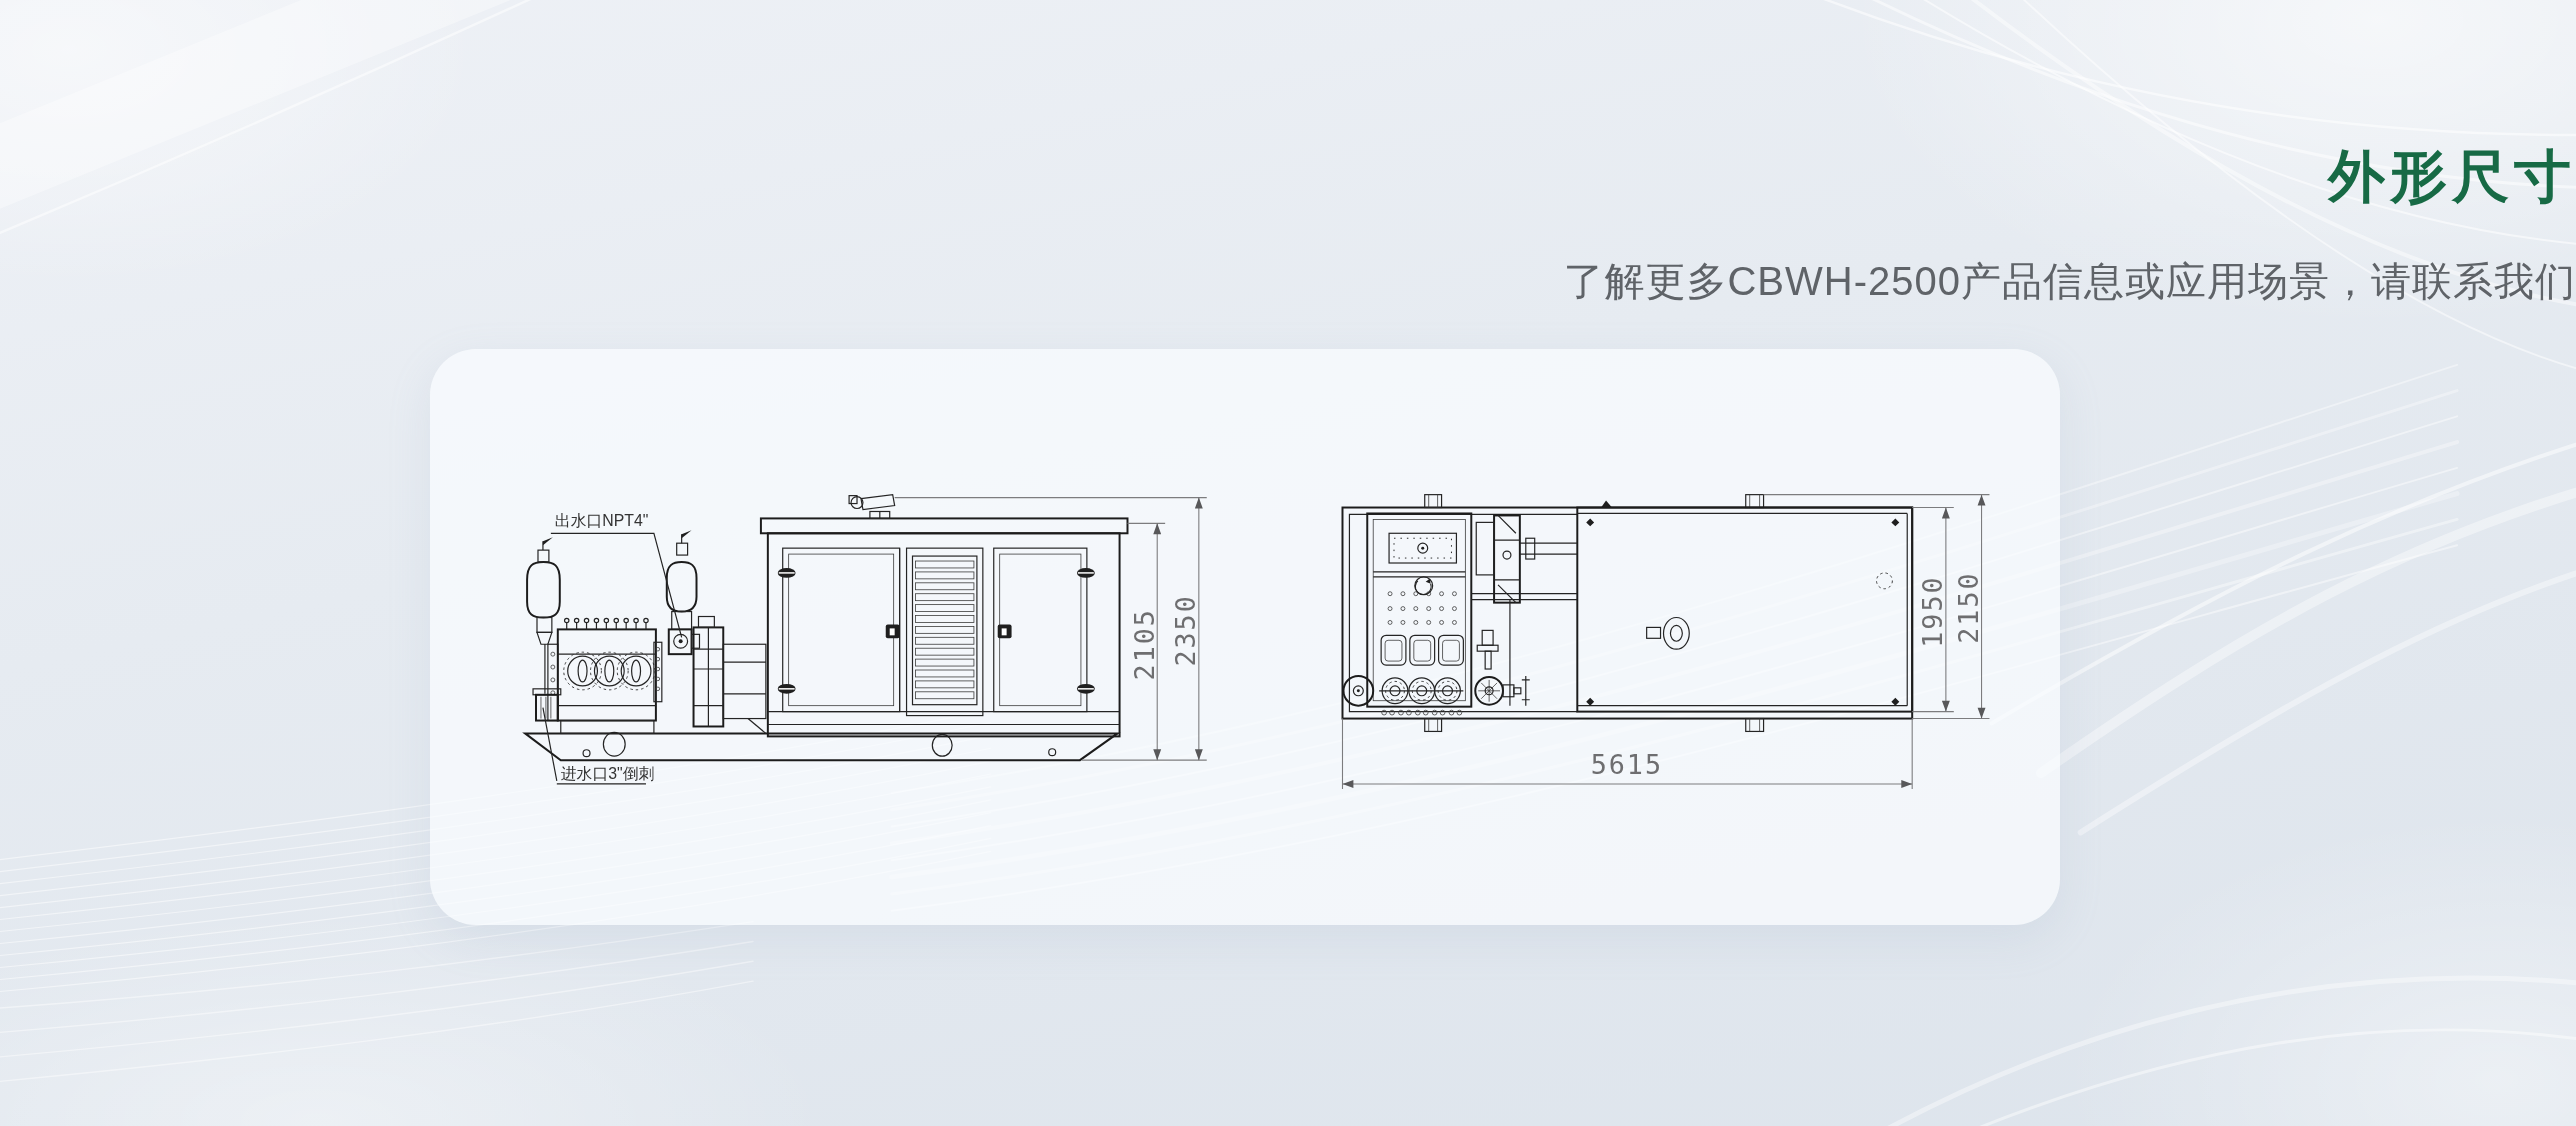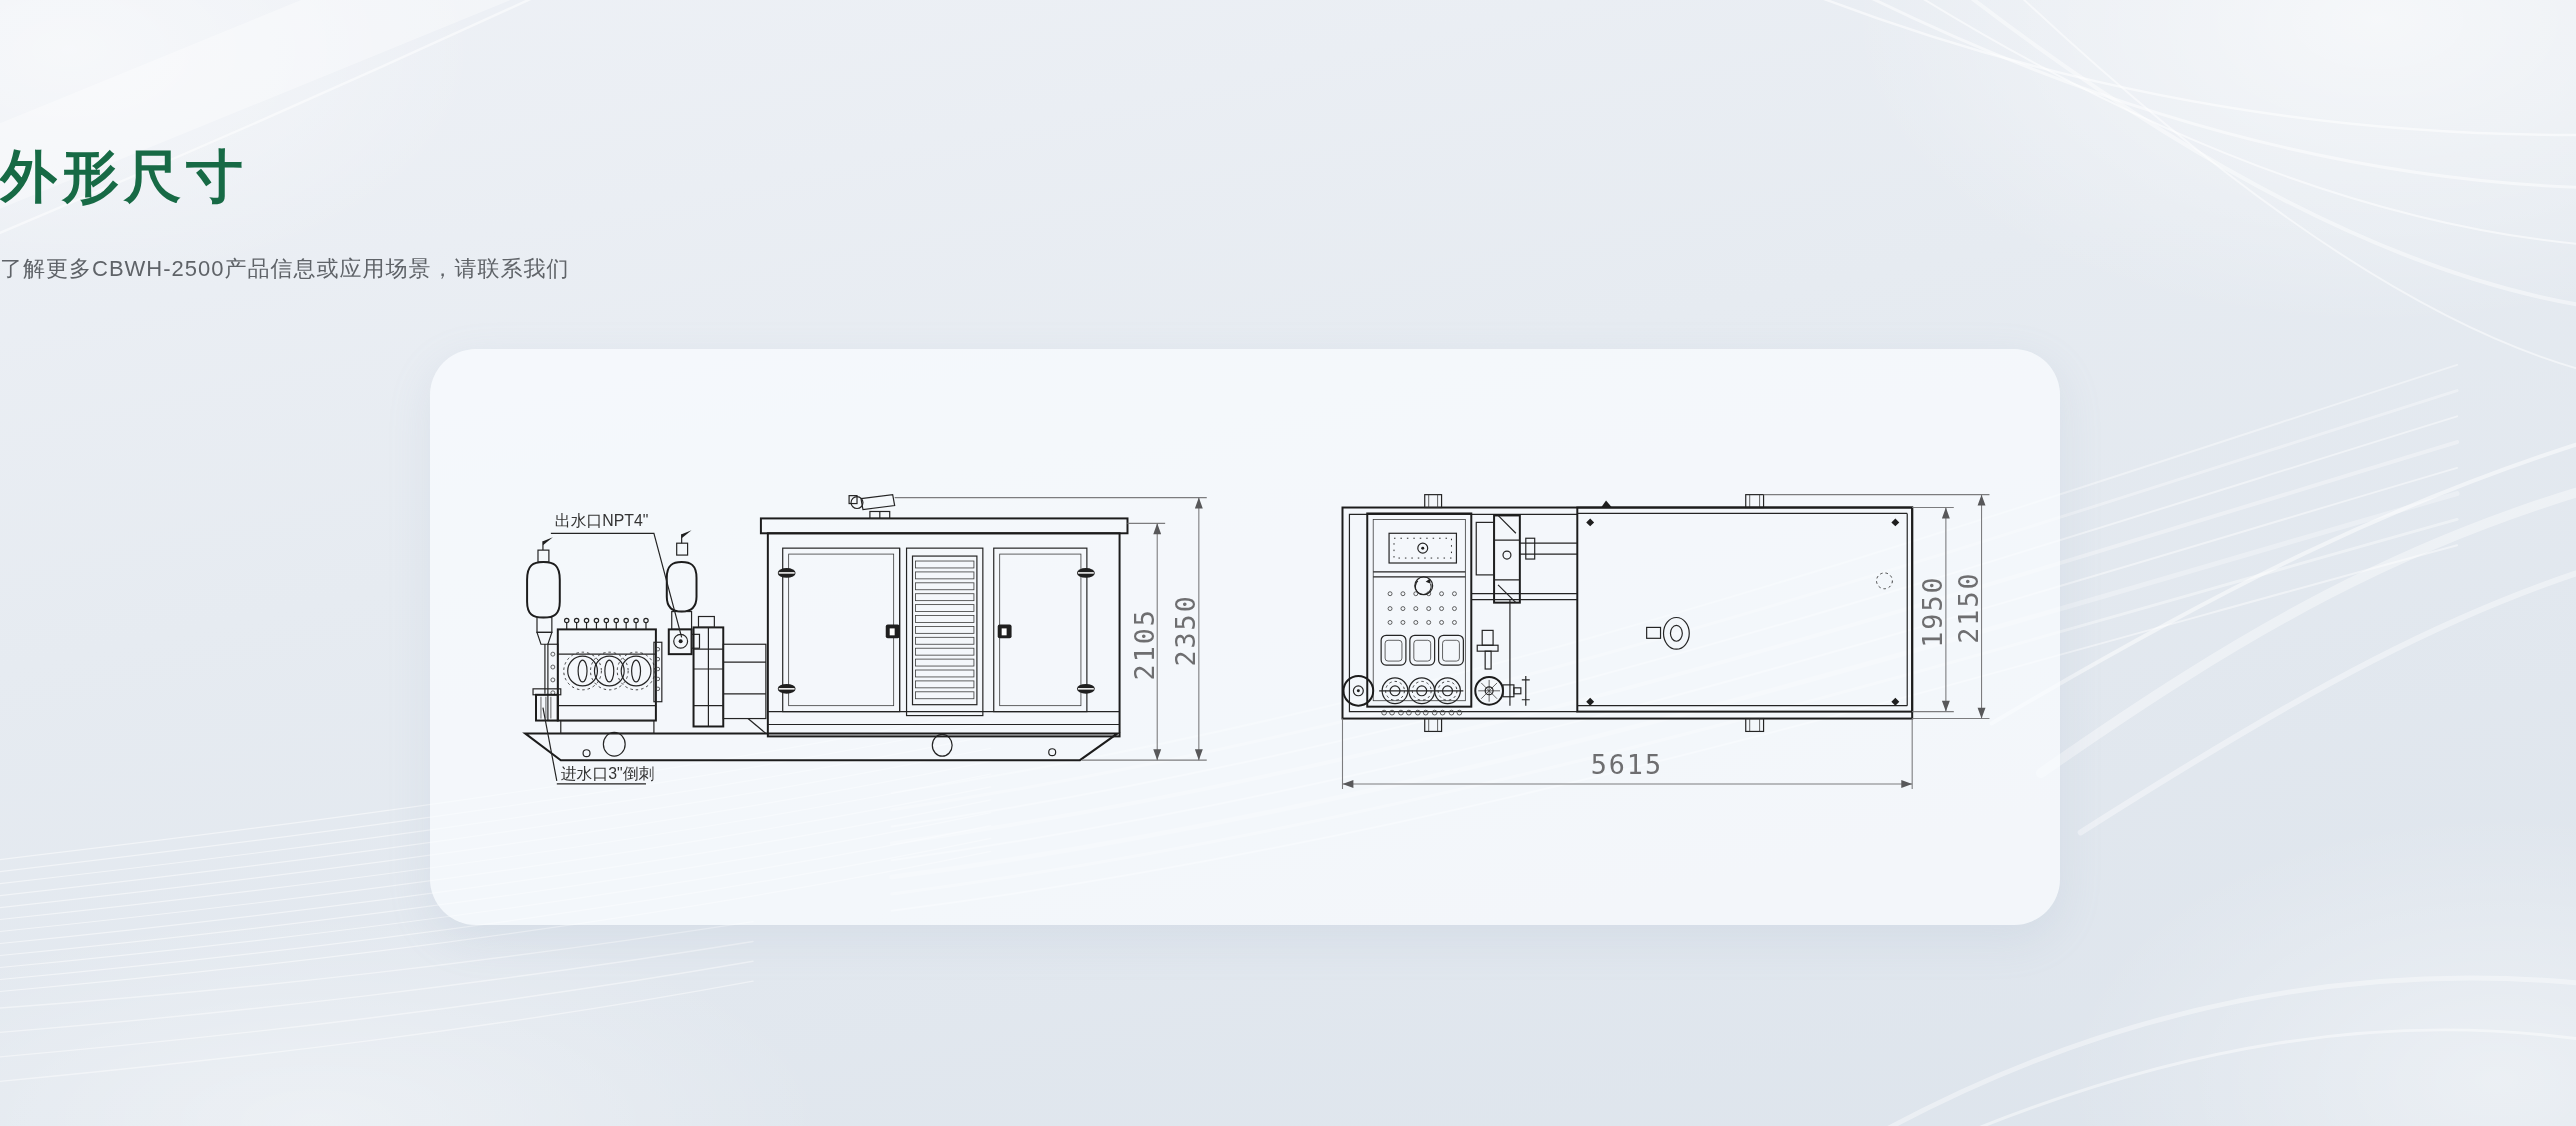--- a/index.html
+++ b/index.html
@@ -4,23 +4,23 @@
 <style>
   * { margin:0; padding:0; box-sizing:border-box; }
   html,body { width:2576px; height:1127px; overflow:hidden; }
   body {
     position:relative;
     font-family:"Liberation Sans","DejaVu Sans",sans-serif;
     background:linear-gradient(168deg,#eef1f6 0%,#e6ebf1 40%,#dde4ec 100%);
   }
   .layer { position:absolute; left:0; top:0; width:2576px; height:1127px; }
   
-  .hdr { position:absolute; top:139px; left:0; width:2576px; text-align:left; z-index:5; }
+  .hdr { position:absolute; top:139px; left:0; width:2576px; text-align:right; z-index:5; }
   .hdr h1 { font-size:57px; font-weight:bold; letter-spacing:5px; color:#176a45; }
-  .hdr p  { margin-top:38px; font-size:22px; color:#5f6368; letter-spacing:1px; }
+  .hdr p  { margin-top:38px; font-size:40px; color:#5f6368; letter-spacing:1px; }
   
   .card {
     position:absolute; left:430px; top:349px; width:1630px; height:576px;
     border-radius:46px; background:rgba(250,252,255,0.72);
     box-shadow:0 14px 44px rgba(150,170,195,0.16); z-index:2;
   }
   
   .ln  { fill:none; stroke:#242424; stroke-width:1.2; }
   .lnt { fill:none; stroke:#3a3a3a; stroke-width:0.8; }
   .lnb { fill:none; stroke:#1c1c1c; stroke-width:2; }

